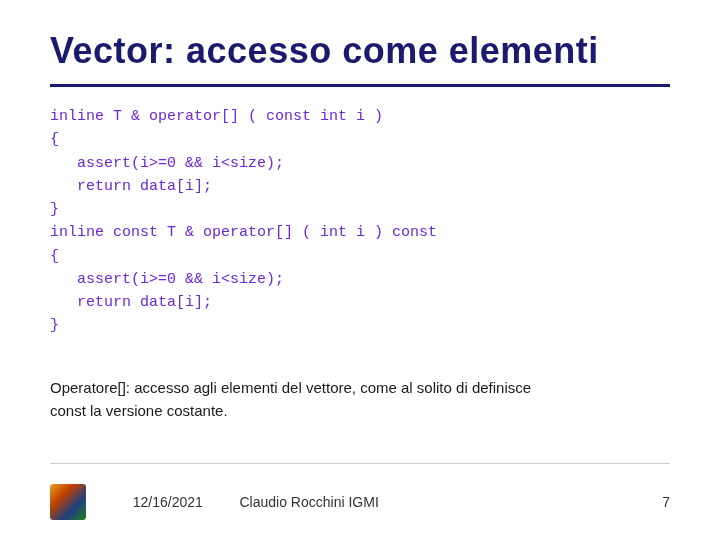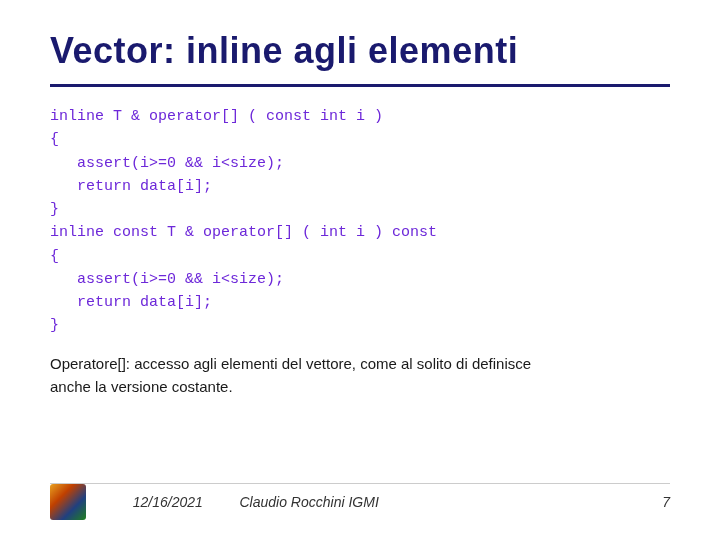--- a/index.html
+++ b/index.html
@@ -43,30 +43,30 @@
       line-height: 1.55;
       margin-bottom: 14px;
       white-space: pre;
     }
 
     .description {
       font-size: 15px;
       color: #1a1a1a;
       line-height: 1.55;
       margin-bottom: auto;
+      margin-top: 24px;
     }
 
     .footer {
       display: flex;
       align-items: center;
       justify-content: space-between;
       margin-top: 14px;
-      padding-top: 0;
+      padding-top: 20px;
       border-top: 1px solid #cccccc;
-      font-style: italic;
     }
 
     .footer-logo {
       width: 36px;
       height: 36px;
       background: linear-gradient(135deg, #e8a020, #c04000, #204080, #208020);
       border-radius: 3px;
       flex-shrink: 0;
     }
 
@@ -90,39 +90,39 @@
       color: #333;
       text-align: right;
       flex: 1;
     }
   </style>
 </head>
 <body>
 
 <div class="slide">
 
-  <div class="title">Vector: inline agli elementi</div>
+  <div class="title">Vector: accesso come elementi</div>
 
   <div class="divider"></div>
 
   <div class="code-block">inline T &amp; operator[] ( const int i )
 {
    assert(i&gt;=0 &amp;&amp; i&lt;size);
    return data[i];
 }
 inline const T &amp; operator[] ( int i ) const
 {
    assert(i&gt;=0 &amp;&amp; i&lt;size);
    return data[i];
 }
 </div>
 
   <div class="description">
     <span>Operatore[]: accesso agli elementi del vettore, come al solito di definisce</span><br>
-    <span>   anche la versione costante.</span>
+    <span>   const la versione costante.</span>
   </div>
 
   <div class="footer">
     <div class="footer-logo"></div>
     <div class="footer-date">12/16/2021</div>
     <div class="footer-author">Claudio Rocchini IGMI</div>
     <div class="footer-page">7</div>
   </div>
 
 </div>

